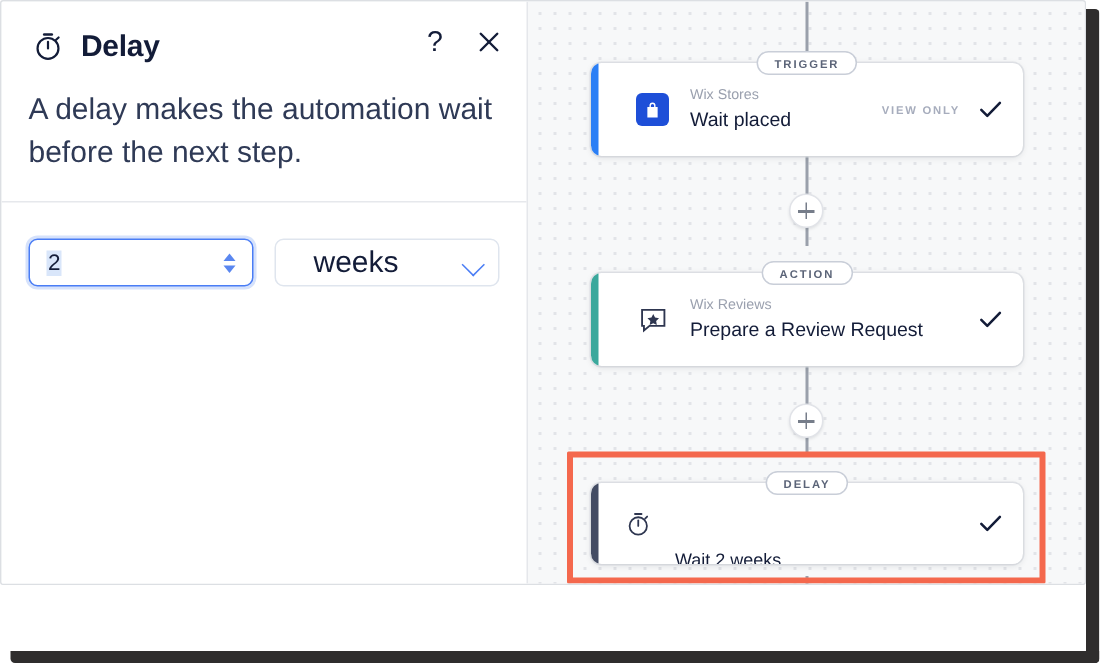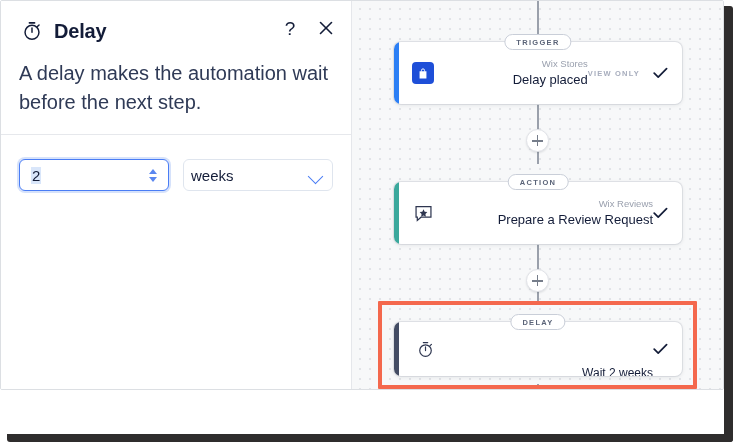--- a/index.html
+++ b/index.html
@@ -161,23 +161,23 @@
   .select-wrap {
     position: relative;
     width: 150px; height: 32px;
     background: #ffffff;
     border: 1px solid #dfe5ee;
     border-radius: 6px;
     display: flex; align-items: center;
     cursor: pointer;
   }
   .select-value {
-    font-size: 15px;
-    color: #131c38;
-    margin-left: 7px;
+    font-size: 20px;
+    color: #131c38;
+    margin-left: 25px;
   }
   .chev {
     position: absolute;
     right: 11px; top: 50%;
     width: 11px; height: 11px;
     margin-top: -4px;
     border-right: 1.8px solid #4a7df5;
     border-bottom: 1.8px solid #4a7df5;
     transform: rotate(45deg);
     transform-origin: center;
@@ -260,23 +260,22 @@
     cursor: pointer;
   }
   .card-accent {
     width: 5px;
     flex: 0 0 5px;
   }
   .card-inner {
     flex: 1;
     display: flex;
     align-items: center;
-    padding: 0 14px 0 12px;
-    position: relative;
-    text-align: right;
+    padding: 0 14px 0 24px;
+    position: relative;
   }
   .card-icon {
     width: 24px; height: 24px;
     flex: 0 0 24px;
     display: flex; align-items: center; justify-content: center;
     margin-right: 13px;
   }
   .icon-square {
     width: 22px; height: 22px;
     border-radius: 4px;
@@ -401,21 +400,21 @@
           <span class="card-icon">
             <span class="icon-square">
               <svg width="12" height="13" viewBox="0 0 14 15" fill="none">
                 <path d="M3 5h8v8.2H3z" fill="#ffffff"></path>
                 <path d="M5.2 5.2V3.9a1.8 1.8 0 0 1 3.6 0v1.3" stroke="#ffffff" stroke-width="1.1" fill="none"></path>
               </svg>
             </span>
           </span>
           <span class="card-text">
             <span class="card-sub" style="display:block;">Wix Stores</span>
-            <span class="card-title" style="display:block;">Delay placed</span>
+            <span class="card-title" style="display:block;">Wait placed</span>
           </span>
           <span class="card-right">
             <span class="view-only">VIEW ONLY</span>
             <span class="check">
               <svg width="15" height="12" viewBox="0 0 15 12" fill="none" stroke="#131c38" stroke-width="1.7" stroke-linecap="round" stroke-linejoin="round">
                 <polyline points="1.2,6.2 5.2,10.2 13.6,1.6"></polyline>
               </svg>
             </span>
           </span>
         </div>

